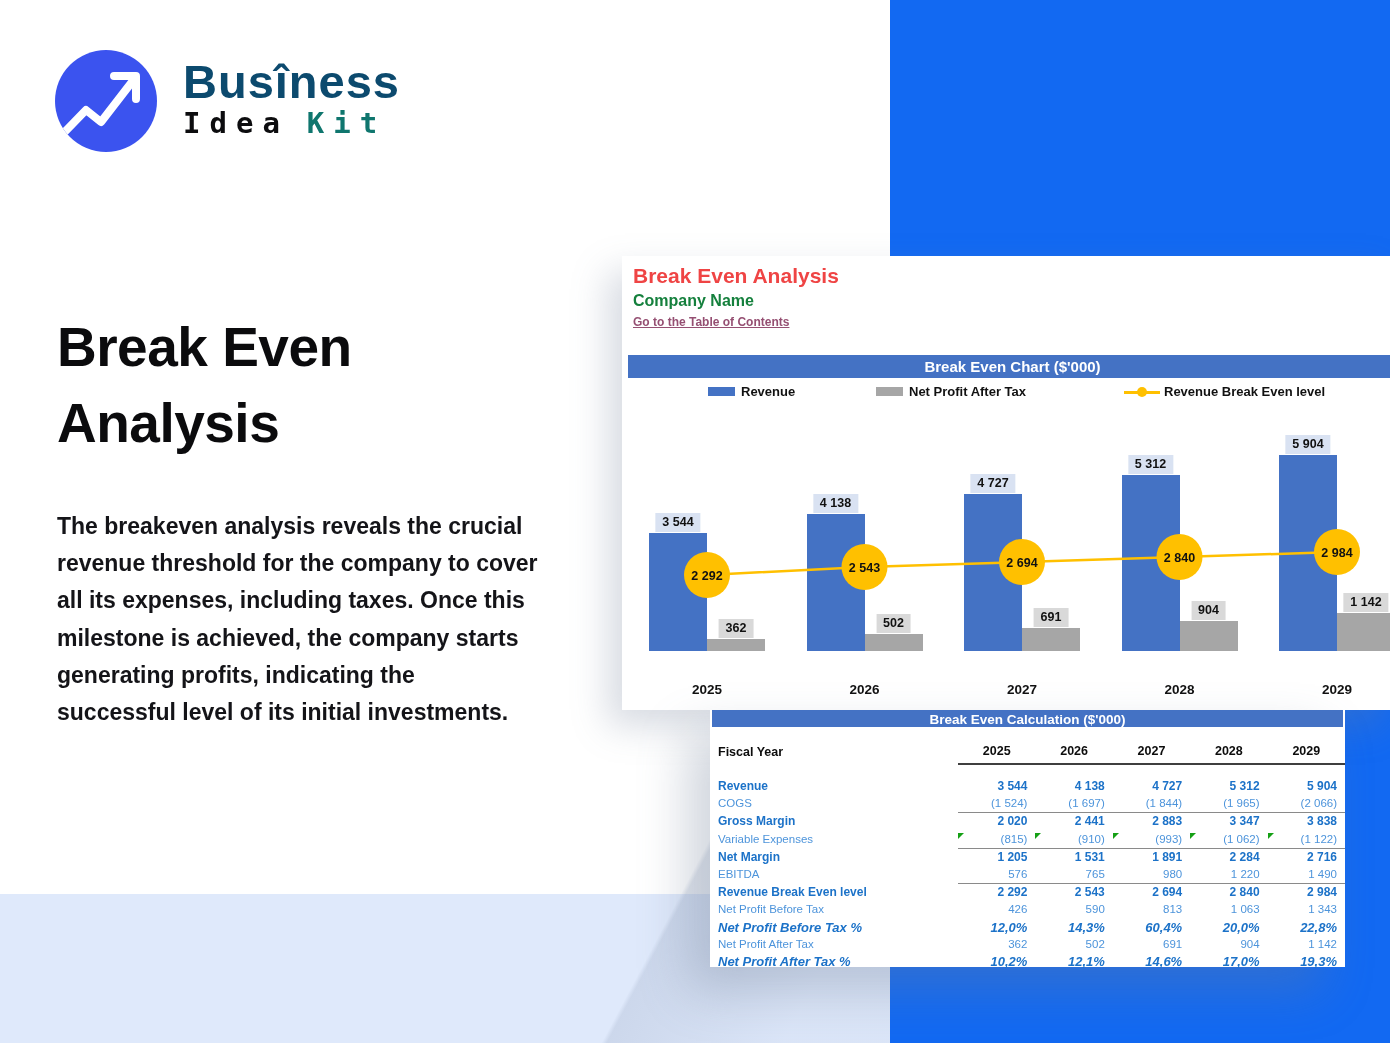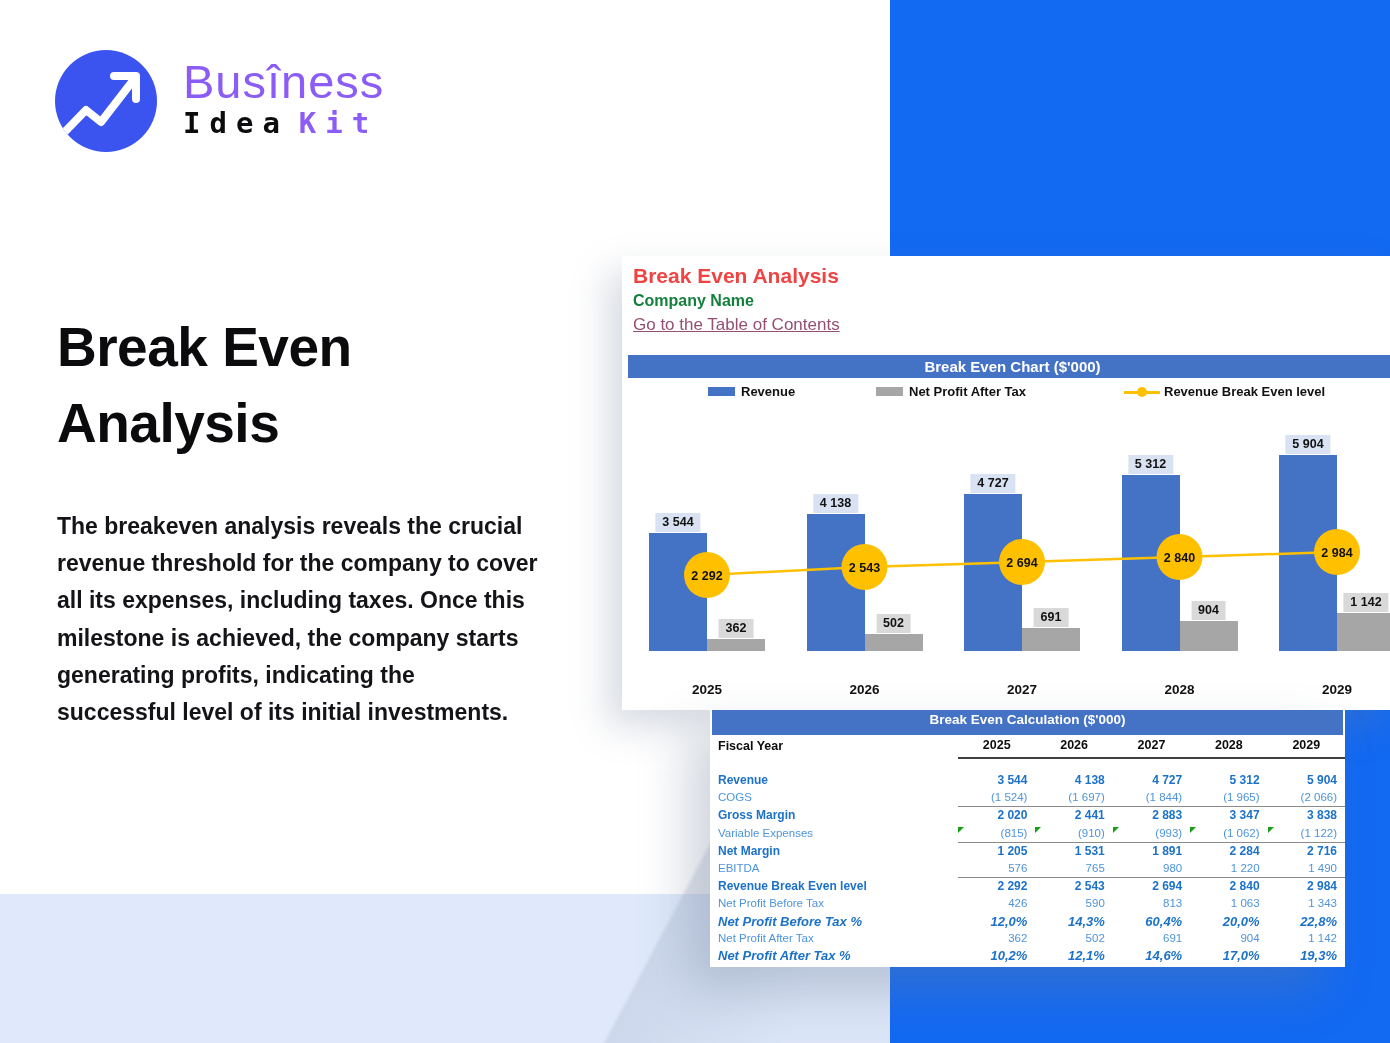--- a/index.html
+++ b/index.html
@@ -10,44 +10,44 @@
   .bg-band{position:absolute;left:0;top:894px;width:890px;height:149px;background:#DFE9FB;z-index:0;}
   .bg-diag{position:absolute;left:470px;top:828px;width:420px;height:215px;z-index:0;
            background:linear-gradient(118deg,rgba(255,255,255,0) 46%,rgba(156,170,196,.28) 47%,rgba(156,170,196,.06) 80%);}
   .bg-rect-tr{position:absolute;left:890px;top:0;width:500px;height:256px;background:#1269F2;z-index:1;}
   .bg-rect-br{position:absolute;left:890px;top:710px;width:500px;height:333px;background:#1269F2;z-index:1;}
 
   
   .brand{position:absolute;left:55px;top:50px;display:flex;align-items:flex-start;z-index:2;}
   .brand-mark{width:102px;height:102px;display:block;}
   .brand-text{margin-left:26px;padding-top:8px;}
-  .brand-line1{font-size:47px;font-weight:400;color:#8b5cf6;letter-spacing:1px;line-height:1;}
+  .brand-line1{font-size:47px;font-weight:700;color:#0c4a6e;letter-spacing:1px;line-height:1;}
   .brand-line2{font-family:"DejaVu Sans Mono",monospace;font-weight:bold;font-size:29px;
                letter-spacing:9px;color:#0c0c0e;margin-top:4px;line-height:1;}
-  .brand-line2 .kit{color:#8b5cf6;margin-left:10px;}
+  .brand-line2 .kit{color:#0f766e;margin-left:18px;}
 
   
   .hero{position:absolute;left:57px;top:310px;width:500px;z-index:2;}
   .hero h1{margin:0;font-size:55px;line-height:1.38;font-weight:800;color:#0b0b0d;letter-spacing:-.5px;}
   .hero p{margin:46px 0 0 0;width:482px;font-size:23px;line-height:1.62;font-weight:700;color:#141418;}
 
   
   .chart-panel{position:absolute;left:622px;top:256px;width:775px;height:454px;background:#fff;z-index:2;
                box-shadow:-14px 16px 34px rgba(110,125,150,.28);}
   .table-panel{position:absolute;left:710px;top:710px;width:635px;height:257px;background:#fff;z-index:3;
                box-shadow:-22px 24px 46px rgba(110,125,150,.33);}
 
   .sheet-title{position:absolute;left:11px;top:8px;margin:0;font-size:21px;font-weight:bold;color:#ef4444;}
   .sheet-company{position:absolute;left:11px;top:36px;font-size:16px;font-weight:bold;color:#15803d;}
-  .sheet-link{position:absolute;left:11px;top:59px;font-size:17px;font-weight:normal;color:#954F72;
+  .sheet-link{position:absolute;left:11px;top:59px;font-size:12px;font-weight:bold;color:#954F72;
               text-decoration:underline;cursor:pointer;}
 
   .bar-header{position:absolute;background:#4472C4;color:#fff;font-weight:bold;text-align:center;}
   .chart-bar-header{left:6px;right:0;top:99px;height:23px;line-height:23px;font-size:15px;}
-  .table-bar-header{left:2px;width:631px;top:0;height:25px;line-height:19px;font-size:13.5px;}
+  .table-bar-header{left:2px;width:631px;top:0;height:17px;line-height:19px;font-size:13.5px;}
 
   
   .legend{position:absolute;left:0;top:128px;width:775px;height:18px;font-size:13px;font-weight:bold;color:#111;}
   .legend-item{position:absolute;display:flex;align-items:center;white-space:nowrap;}
   .sw{display:inline-block;width:27px;height:9px;margin-right:6px;}
   .sw-rev{background:#4472C4;}
   .sw-np{background:#A6A6A6;}
   .lineswatch{position:relative;width:36px;height:10px;margin-right:4px;}
   .lineswatch .ln{position:absolute;left:0;top:4px;width:36px;height:3px;background:#FFC000;}
   .lineswatch .dot{position:absolute;left:13px;top:0;width:10px;height:10px;border-radius:50%;background:#FFC000;}
@@ -56,21 +56,21 @@
   .plot{position:absolute;inset:0;}
   .bar{position:absolute;}
   .vlabel{position:absolute;height:19px;line-height:19px;padding:0 7px;font-size:12.5px;font-weight:bold;
           color:#111;transform:translateX(-50%);white-space:nowrap;}
   .vlabel.rev{background:#D9E2F2;}
   .vlabel.np{background:#D9D9D9;}
   .xlabel{position:absolute;top:426px;transform:translateX(-50%);font-size:13.5px;font-weight:bold;color:#111;}
   .line-layer{position:absolute;left:0;top:0;}
 
   
-  #calc-table{position:absolute;left:0;top:16px;width:635px;border-collapse:collapse;table-layout:fixed;}
+  #calc-table{position:absolute;left:0;top:22px;width:635px;border-collapse:collapse;table-layout:fixed;}
   #calc-table col.lbl{width:248px;}
   #calc-table col.num{width:77.4px;}
   #calc-table th,#calc-table td{padding:0;margin:0;}
   #calc-table thead th{height:26px;vertical-align:bottom;padding-bottom:5px;font-size:12.5px;color:#0d0d0d;}
   #calc-table thead th.fy{text-align:left;padding-left:8px;}
   #calc-table thead th.yr{text-align:center;border-bottom:2px solid #3f3f3f;}
   #calc-table tr.spacer td{height:13px;border:none;}
   #calc-table tbody td{height:17.2px;line-height:17.2px;font-size:11.5px;white-space:nowrap;}
   #calc-table td.label{text-align:left;padding-left:8px;}
   #calc-table tr.indent td.label{}

